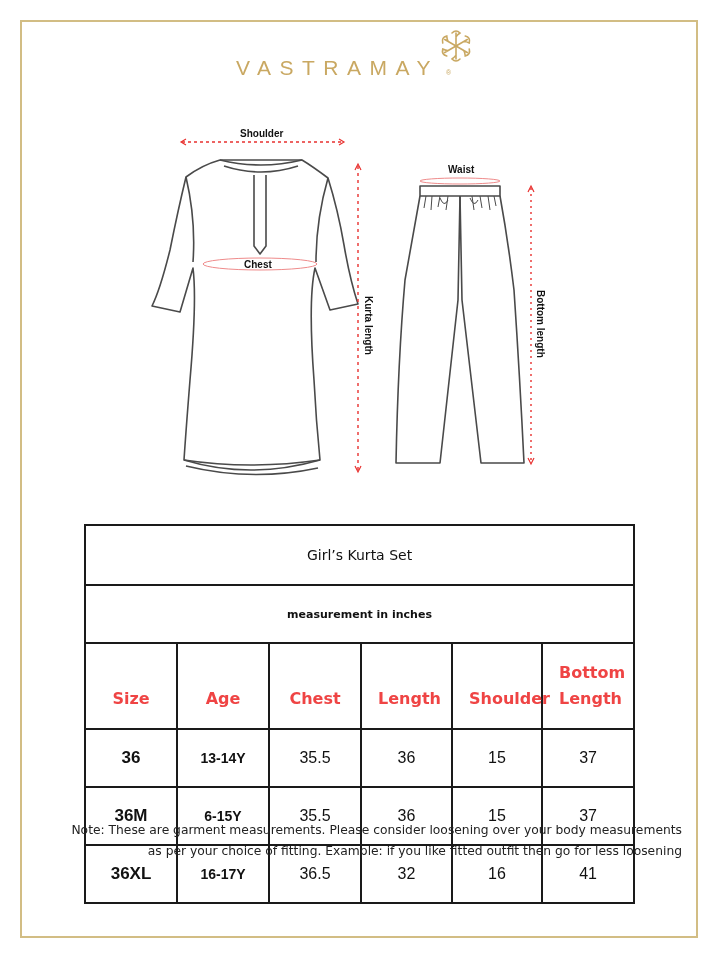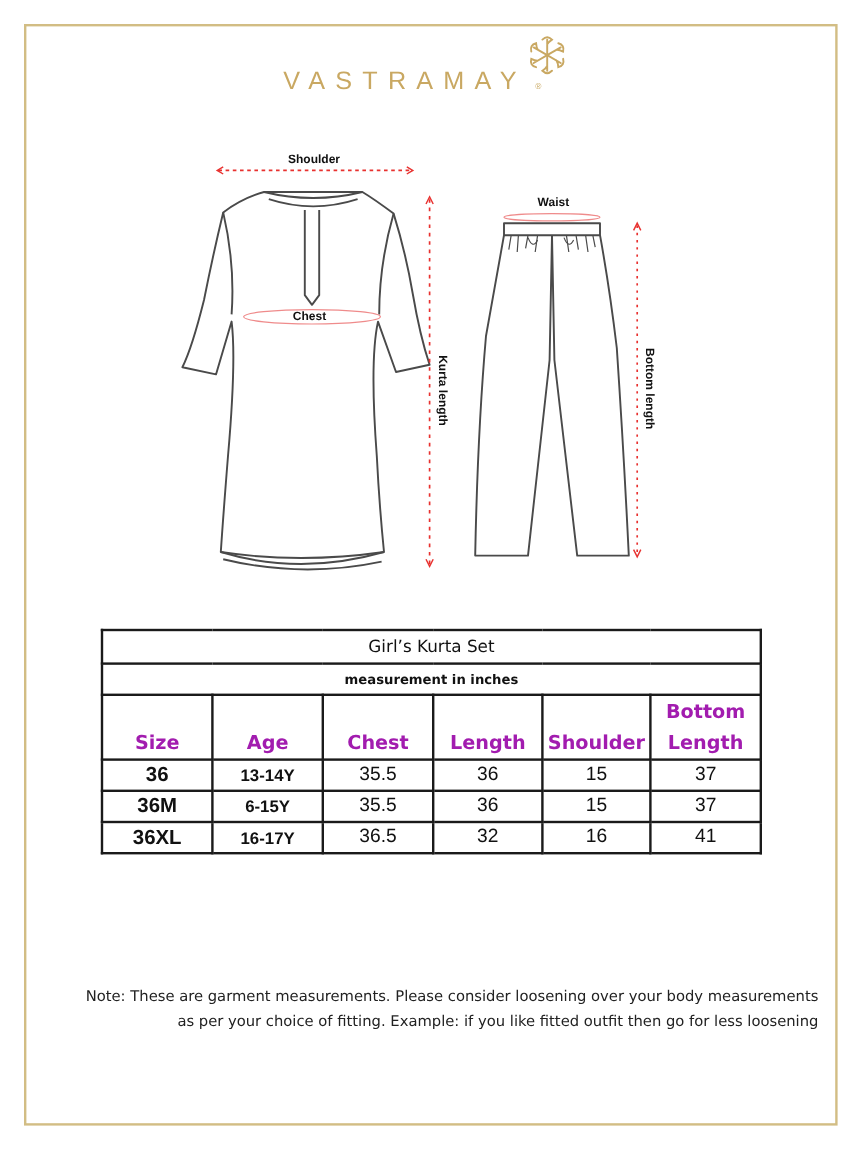--- a/index.html
+++ b/index.html
@@ -5,24 +5,24 @@
   html, body { margin:0; padding:0; background:#ffffff; }
   body { width:720px; height:960px; position:relative; overflow:hidden; font-family:"Liberation Sans", sans-serif; color:#111; }
   .frame { position:absolute; left:20px; top:20px; width:678px; height:918px; border:2px solid #d2bd84; box-sizing:border-box; }
   .brand { position:absolute; left:236px; top:56px; font-family:Liberation Sans, sans-serif; font-size:21px; letter-spacing:8.5px; color:#c9a862; font-weight:300; }
   .reg { position:absolute; left:446px; top:69px; font-size:7px; color:#c9a862; }
   .logo-icon { position:absolute; left:438px; top:28px; width:36px; height:36px; }
   svg.drawing { position:absolute; left:0; top:0; }
   .lbl { position:absolute; font-family:"Liberation Sans", sans-serif; font-weight:bold; font-size:10px; color:#111; }
   .vlbl { position:absolute; font-family:"Liberation Sans", sans-serif; font-weight:bold; font-size:10px; color:#111; transform:rotate(90deg); transform-origin:left top; white-space:nowrap; }
   table.size { position:absolute; left:84px; top:524px; width:549px; border-collapse:collapse; table-layout:fixed; }
-  table.size td { border:2px solid #1a1a1a; text-align:center; padding:0; }
+  table.size td { border:2px solid #1a1a1a; text-align:center; padding:16px; }
   .t-title td { height:26px; font-family:"DejaVu Sans", sans-serif; font-size:14px; }
   .t-sub td { height:24px; font-family:"DejaVu Sans", sans-serif; font-weight:bold; font-size:11px; color:#111;margin-left:40px; }
-  .t-head td { height:52px; vertical-align:bottom; font-family:"DejaVu Sans", sans-serif; font-weight:bold; font-size:16px; color:#a21caf; padding-bottom:2px; line-height:26px; }
+  .t-head td { height:52px; vertical-align:bottom; font-family:"DejaVu Sans", sans-serif; font-weight:bold; font-size:16px; color:#ef4444; padding-bottom:2px; line-height:26px; }
   .t-row td { height:24px; font-family:"Liberation Sans", sans-serif; font-size:16px; color:#111; }
   .t-row td.sz { font-weight:bold; font-size:17px; }
   .t-row td.age { font-weight:bold; font-size:14px; }
   .note { position:absolute; left:34px; top:820px; width:648px; font-family:"DejaVu Sans", sans-serif; font-size:12.3px; color:#222; text-align:right; line-height:21px; }
 </style>
 </head>
 <body>
 
 <div class="frame"></div>
 

